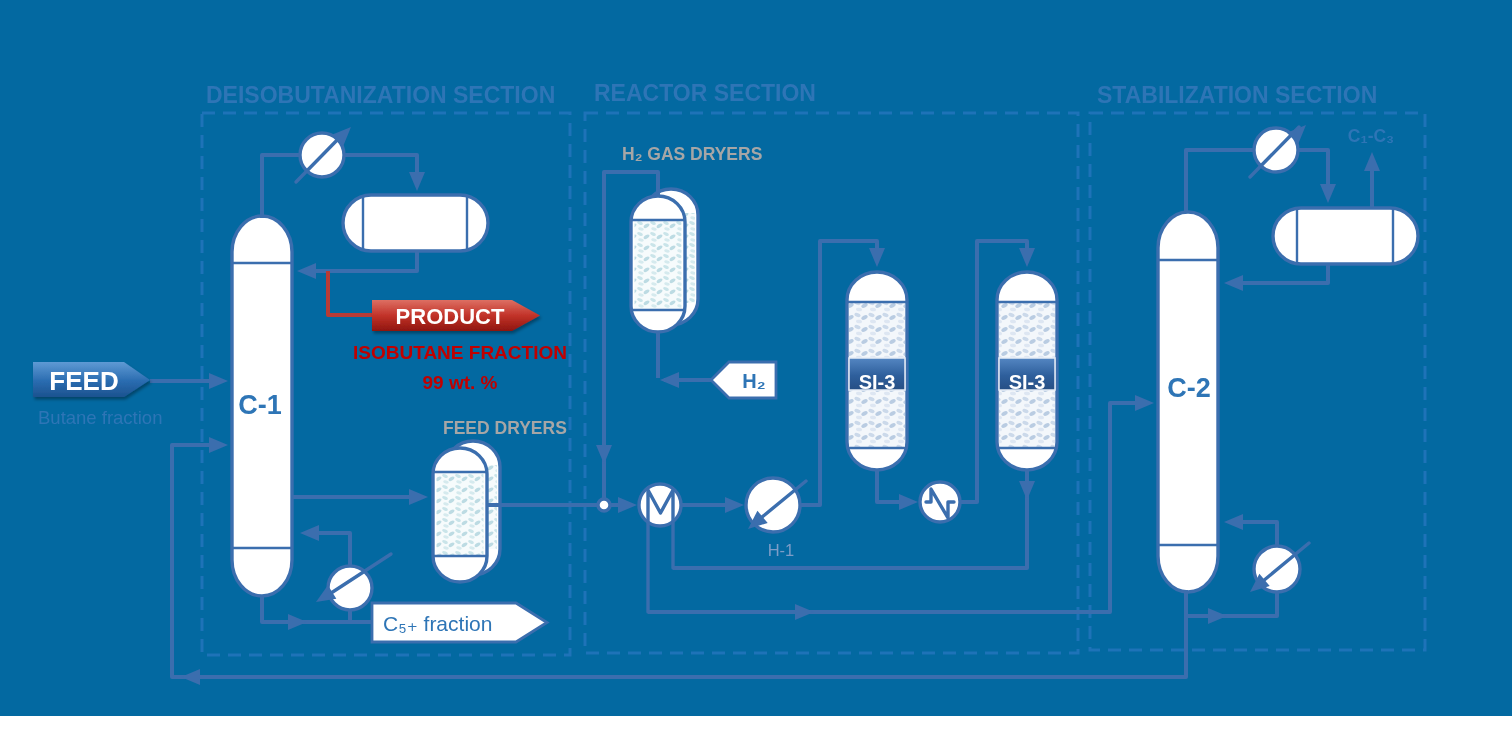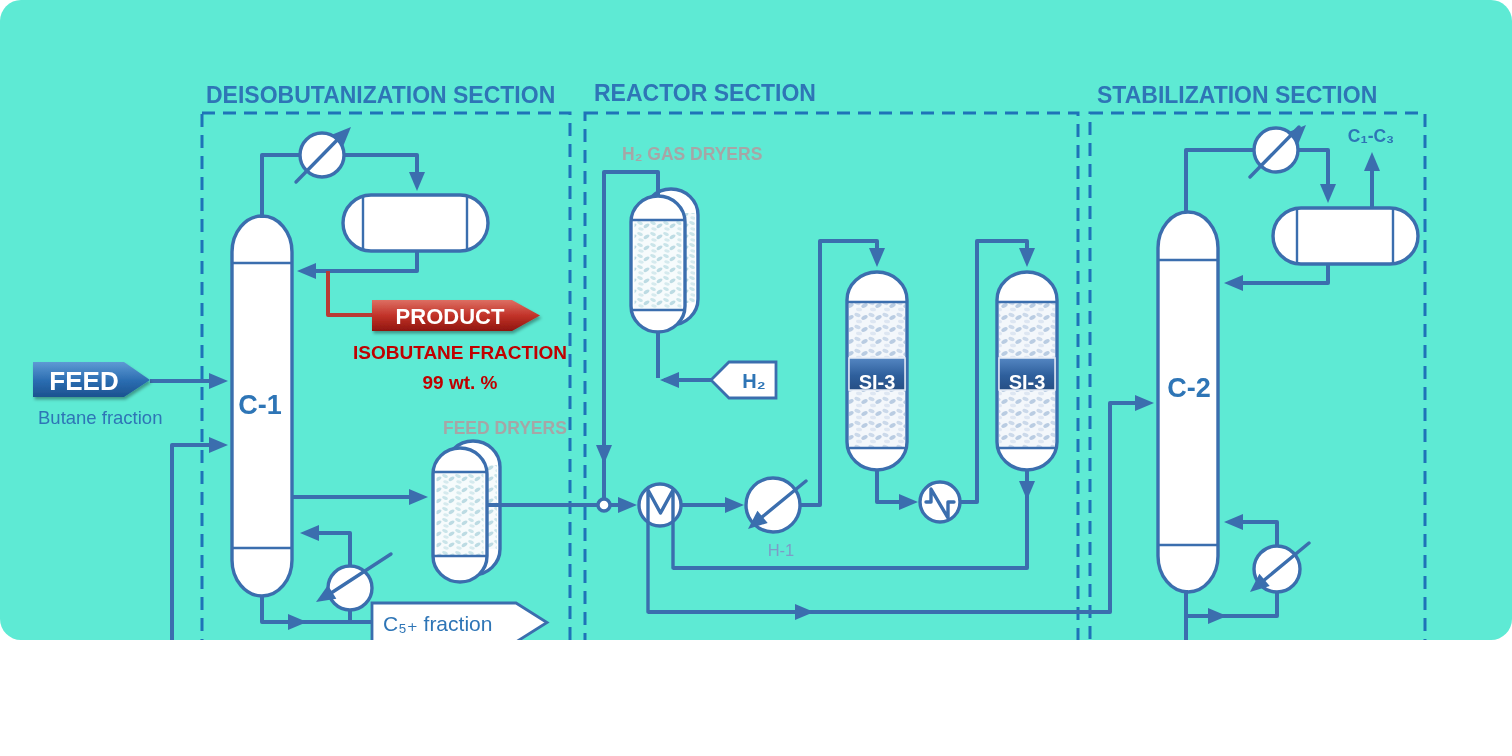--- a/index.html
+++ b/index.html
@@ -1,16 +1,16 @@
 <!DOCTYPE html>
 <html><head>
 <meta charset="utf-8">
 <style>
   html,body{margin:0;padding:0;background:#fff;}
-  .stage{width:1512px;height:640px;position:relative;background:#5eead4;overflow:hidden;border-radius:21px;}
+  .stage{width:1512px;height:716px;position:relative;background:#0369a1;overflow:hidden;}
   svg{display:block;}
   text{font-family:"Liberation Sans","DejaVu Sans",sans-serif;}
   .pline{stroke:#3B6EAE;stroke-width:4;fill:none;stroke-linejoin:round;}
   .redline{stroke:#B83B35;stroke-width:4;fill:none;stroke-linejoin:round;}
   .vessel{fill:#ffffff;stroke:#3B6EAE;stroke-width:3.4;}
   .sym{fill:#ffffff;stroke:#3B6EAE;stroke-width:3.4;}
   .glyph{stroke:#3B6EAE;stroke-width:3.4;fill:none;stroke-linejoin:round;stroke-linecap:round;}
   .weld{stroke:#3B6EAE;stroke-width:2.4;}
   .ah{fill:#3B6EAE;stroke:none;}
   .dashbox{fill:none;stroke:#1E73B8;stroke-width:3;stroke-dasharray:13 8;}

